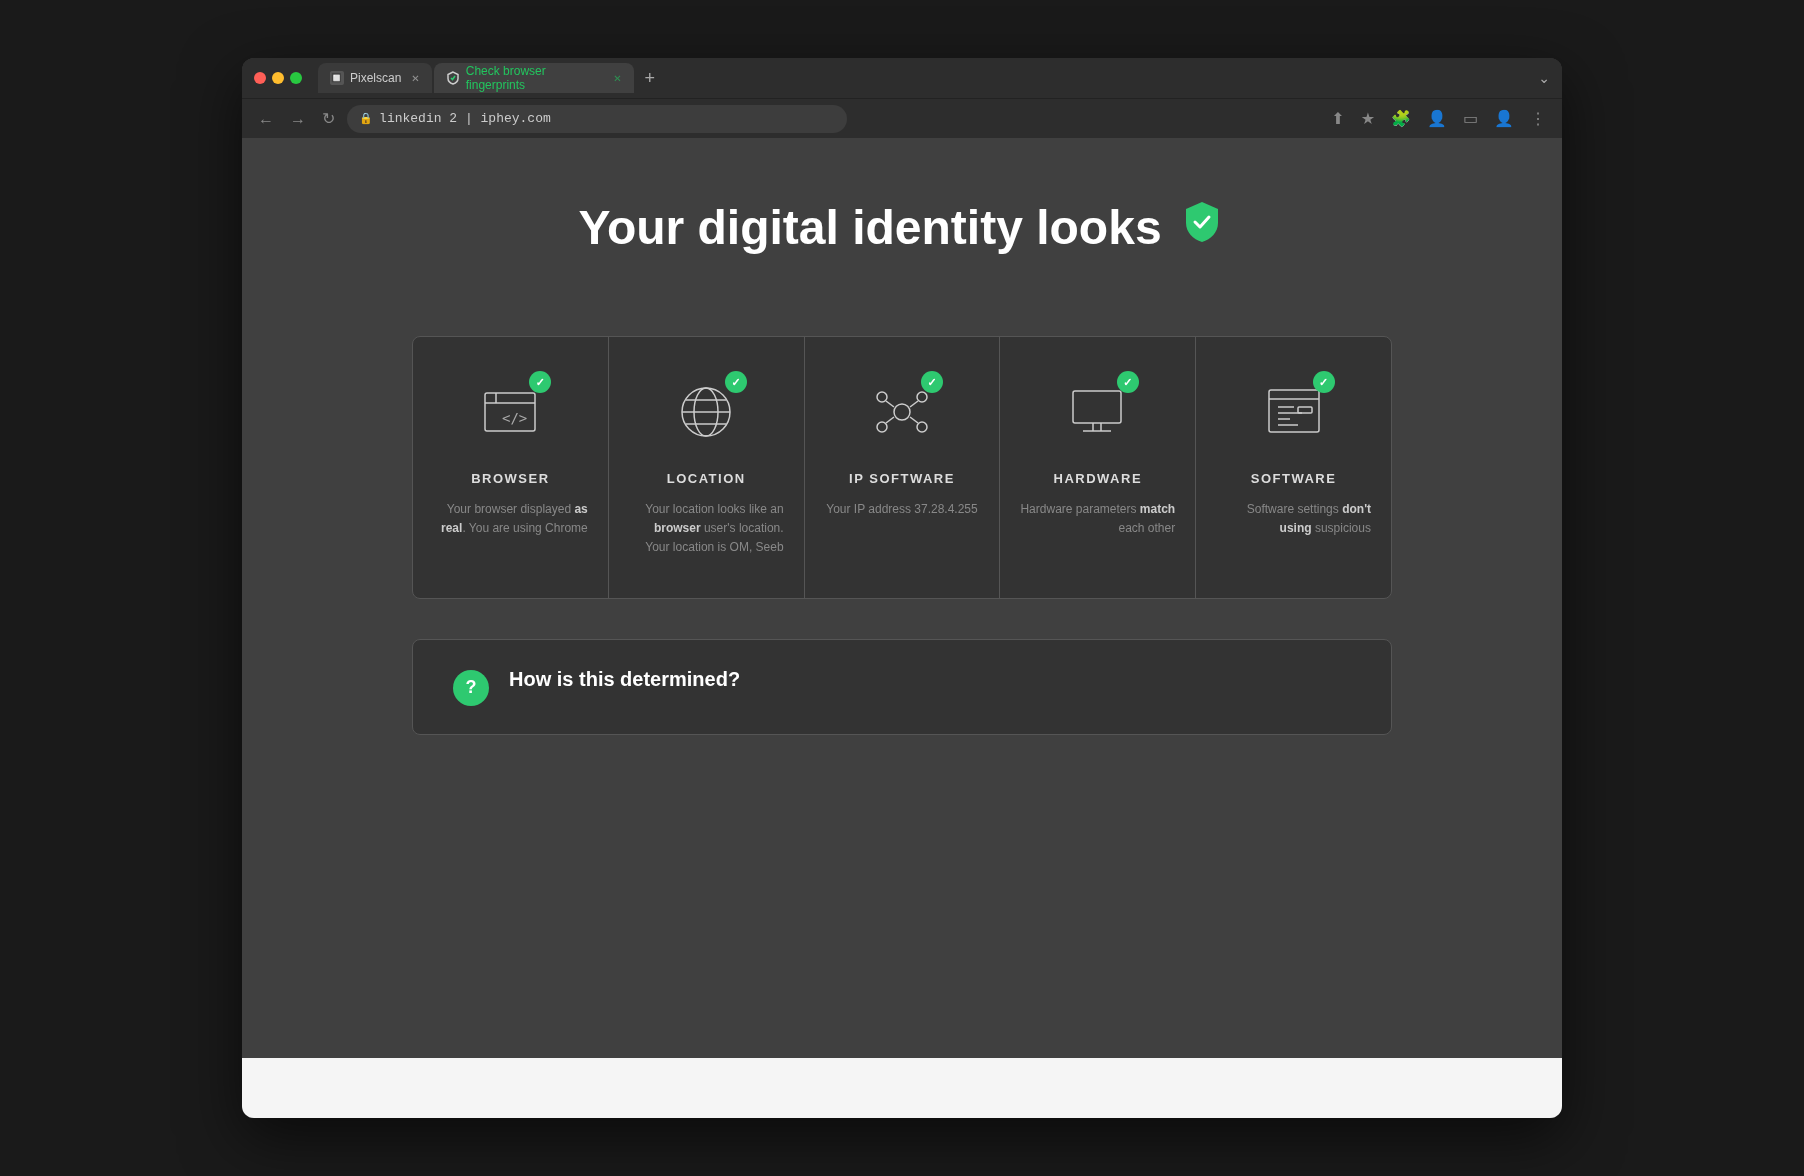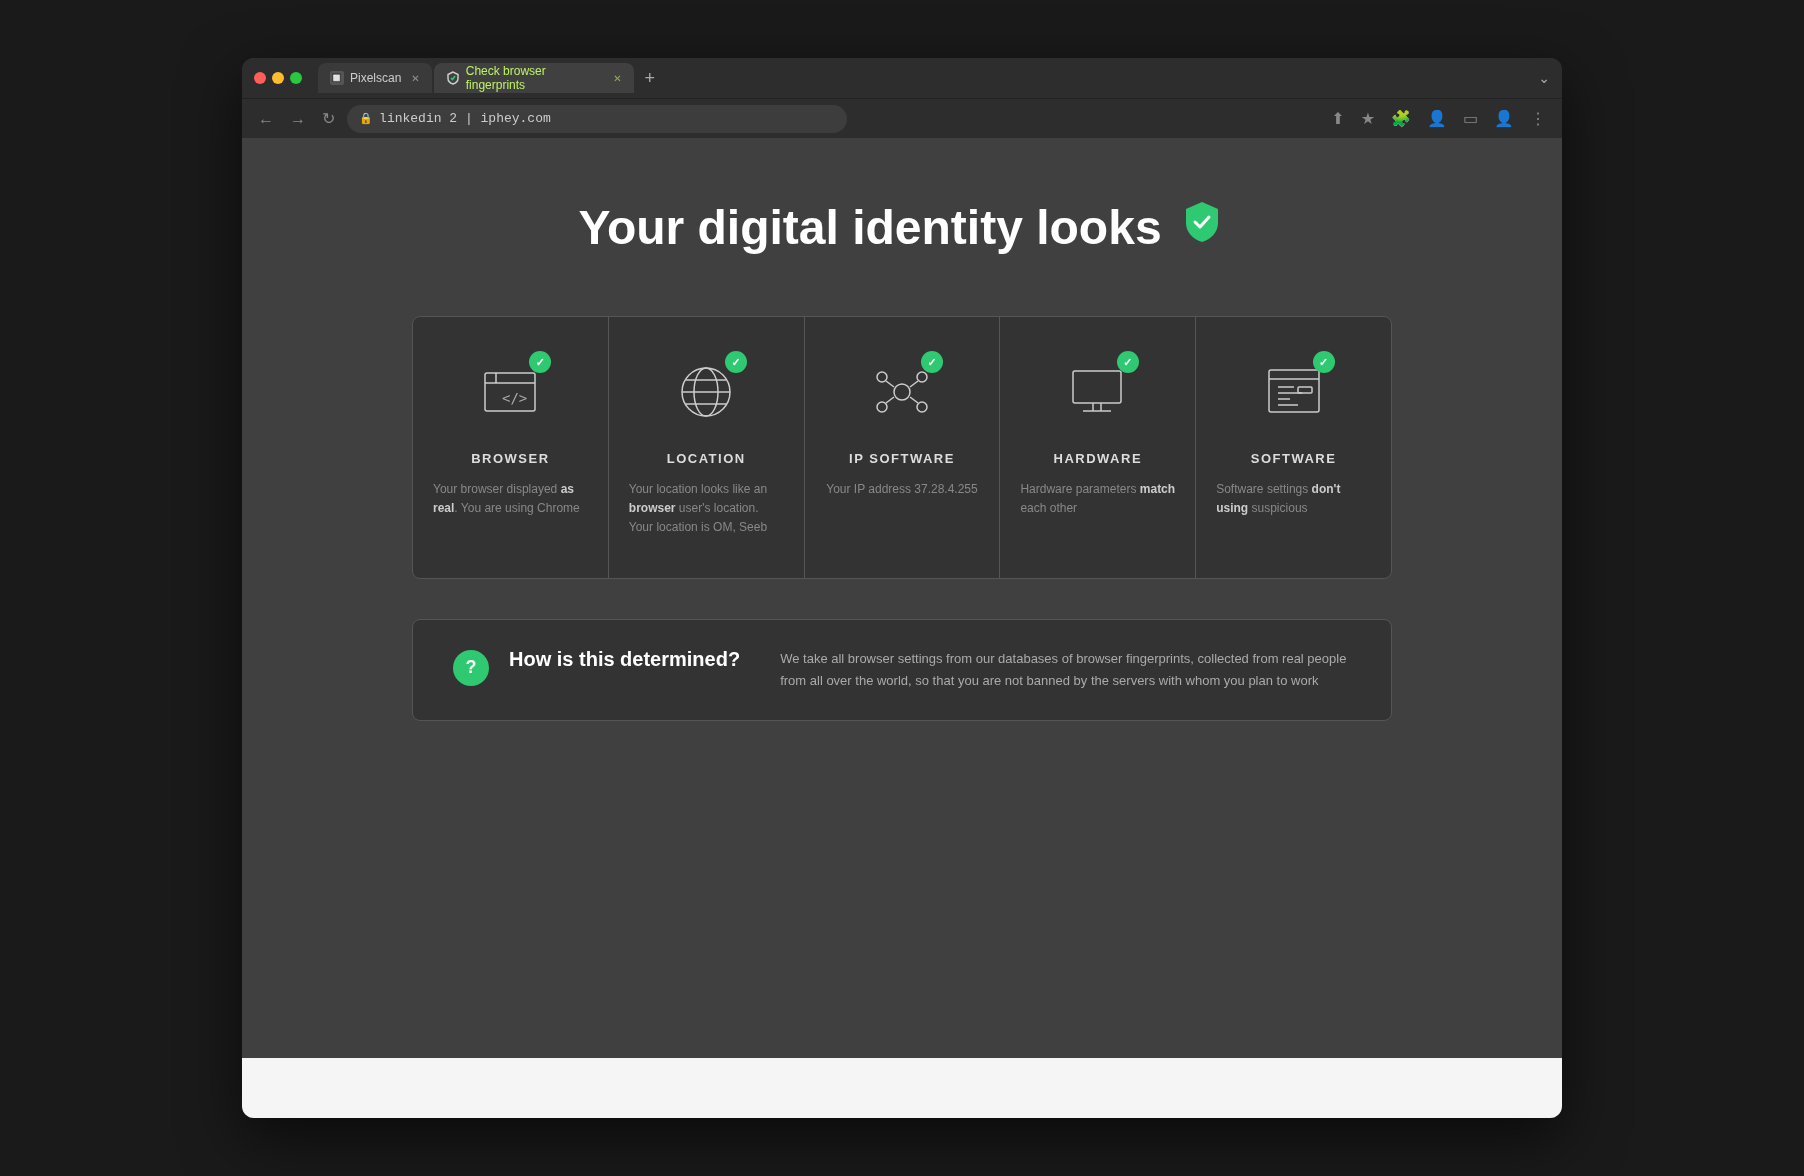--- a/index.html
+++ b/index.html
@@ -66,21 +66,21 @@
       border-radius: 8px 8px 0 0;
       font-size: 12px;
       color: #ccc;
       background: #3a3a3a;
       height: 30px;
       max-width: 200px;
     }
 
     .tab.active {
       background: #404040;
-      color: #bef264;
+      color: #22c55e;
     }
 
     .tab-favicon {
       width: 14px;
       height: 14px;
       border-radius: 2px;
       background: #555;
       display: flex;
       align-items: center;
       justify-content: center;
@@ -198,21 +198,21 @@
       flex-direction: column;
       align-items: center;
       padding: 60px 40px 40px;
     }
 
     
     .hero-heading {
       display: flex;
       align-items: center;
       gap: 16px;
-      margin-bottom: 60px;
+      margin-bottom: 80px;
     }
 
     .hero-text-plain {
       font-size: 48px;
       font-weight: 700;
       color: #ffffff;
     }
 
     .shield-icon-hero {
       color: #2ec970;
@@ -286,21 +286,21 @@
       font-weight: 700;
       color: #ddd;
       letter-spacing: 1.5px;
       margin-bottom: 14px;
       text-align: center;
     }
 
     .card-desc {
       font-size: 12px;
       color: #888;
-      text-align: left;
+      text-align: right;
       line-height: 1.6;
     }
 
     .card-desc strong, .card-desc b {
       color: #ccc;
       font-weight: 700;
     }
 
     
     .info-box {
@@ -522,23 +522,20 @@
           <div class="card-desc">Software settings <b>don't using</b> suspicious</div>
         </div>
 
       </div>
 
       <div class="info-box">
         <div class="info-question-icon">?</div>
         <div class="info-center">
           <span class="info-title">How is this determined?</span>
         </div>
-        <div style="margin-left: 20px;">
-          <p class="info-text">We take all browser settings from our databases of browser fingerprints, collected from real people from all over the world, so that you are not banned by the servers with whom you plan to work</p>
-        </div>
       </div>
 
     </div>
 
     <div class="footer-white"></div>
   </div>
 
 </div>
 
 </body></html>

